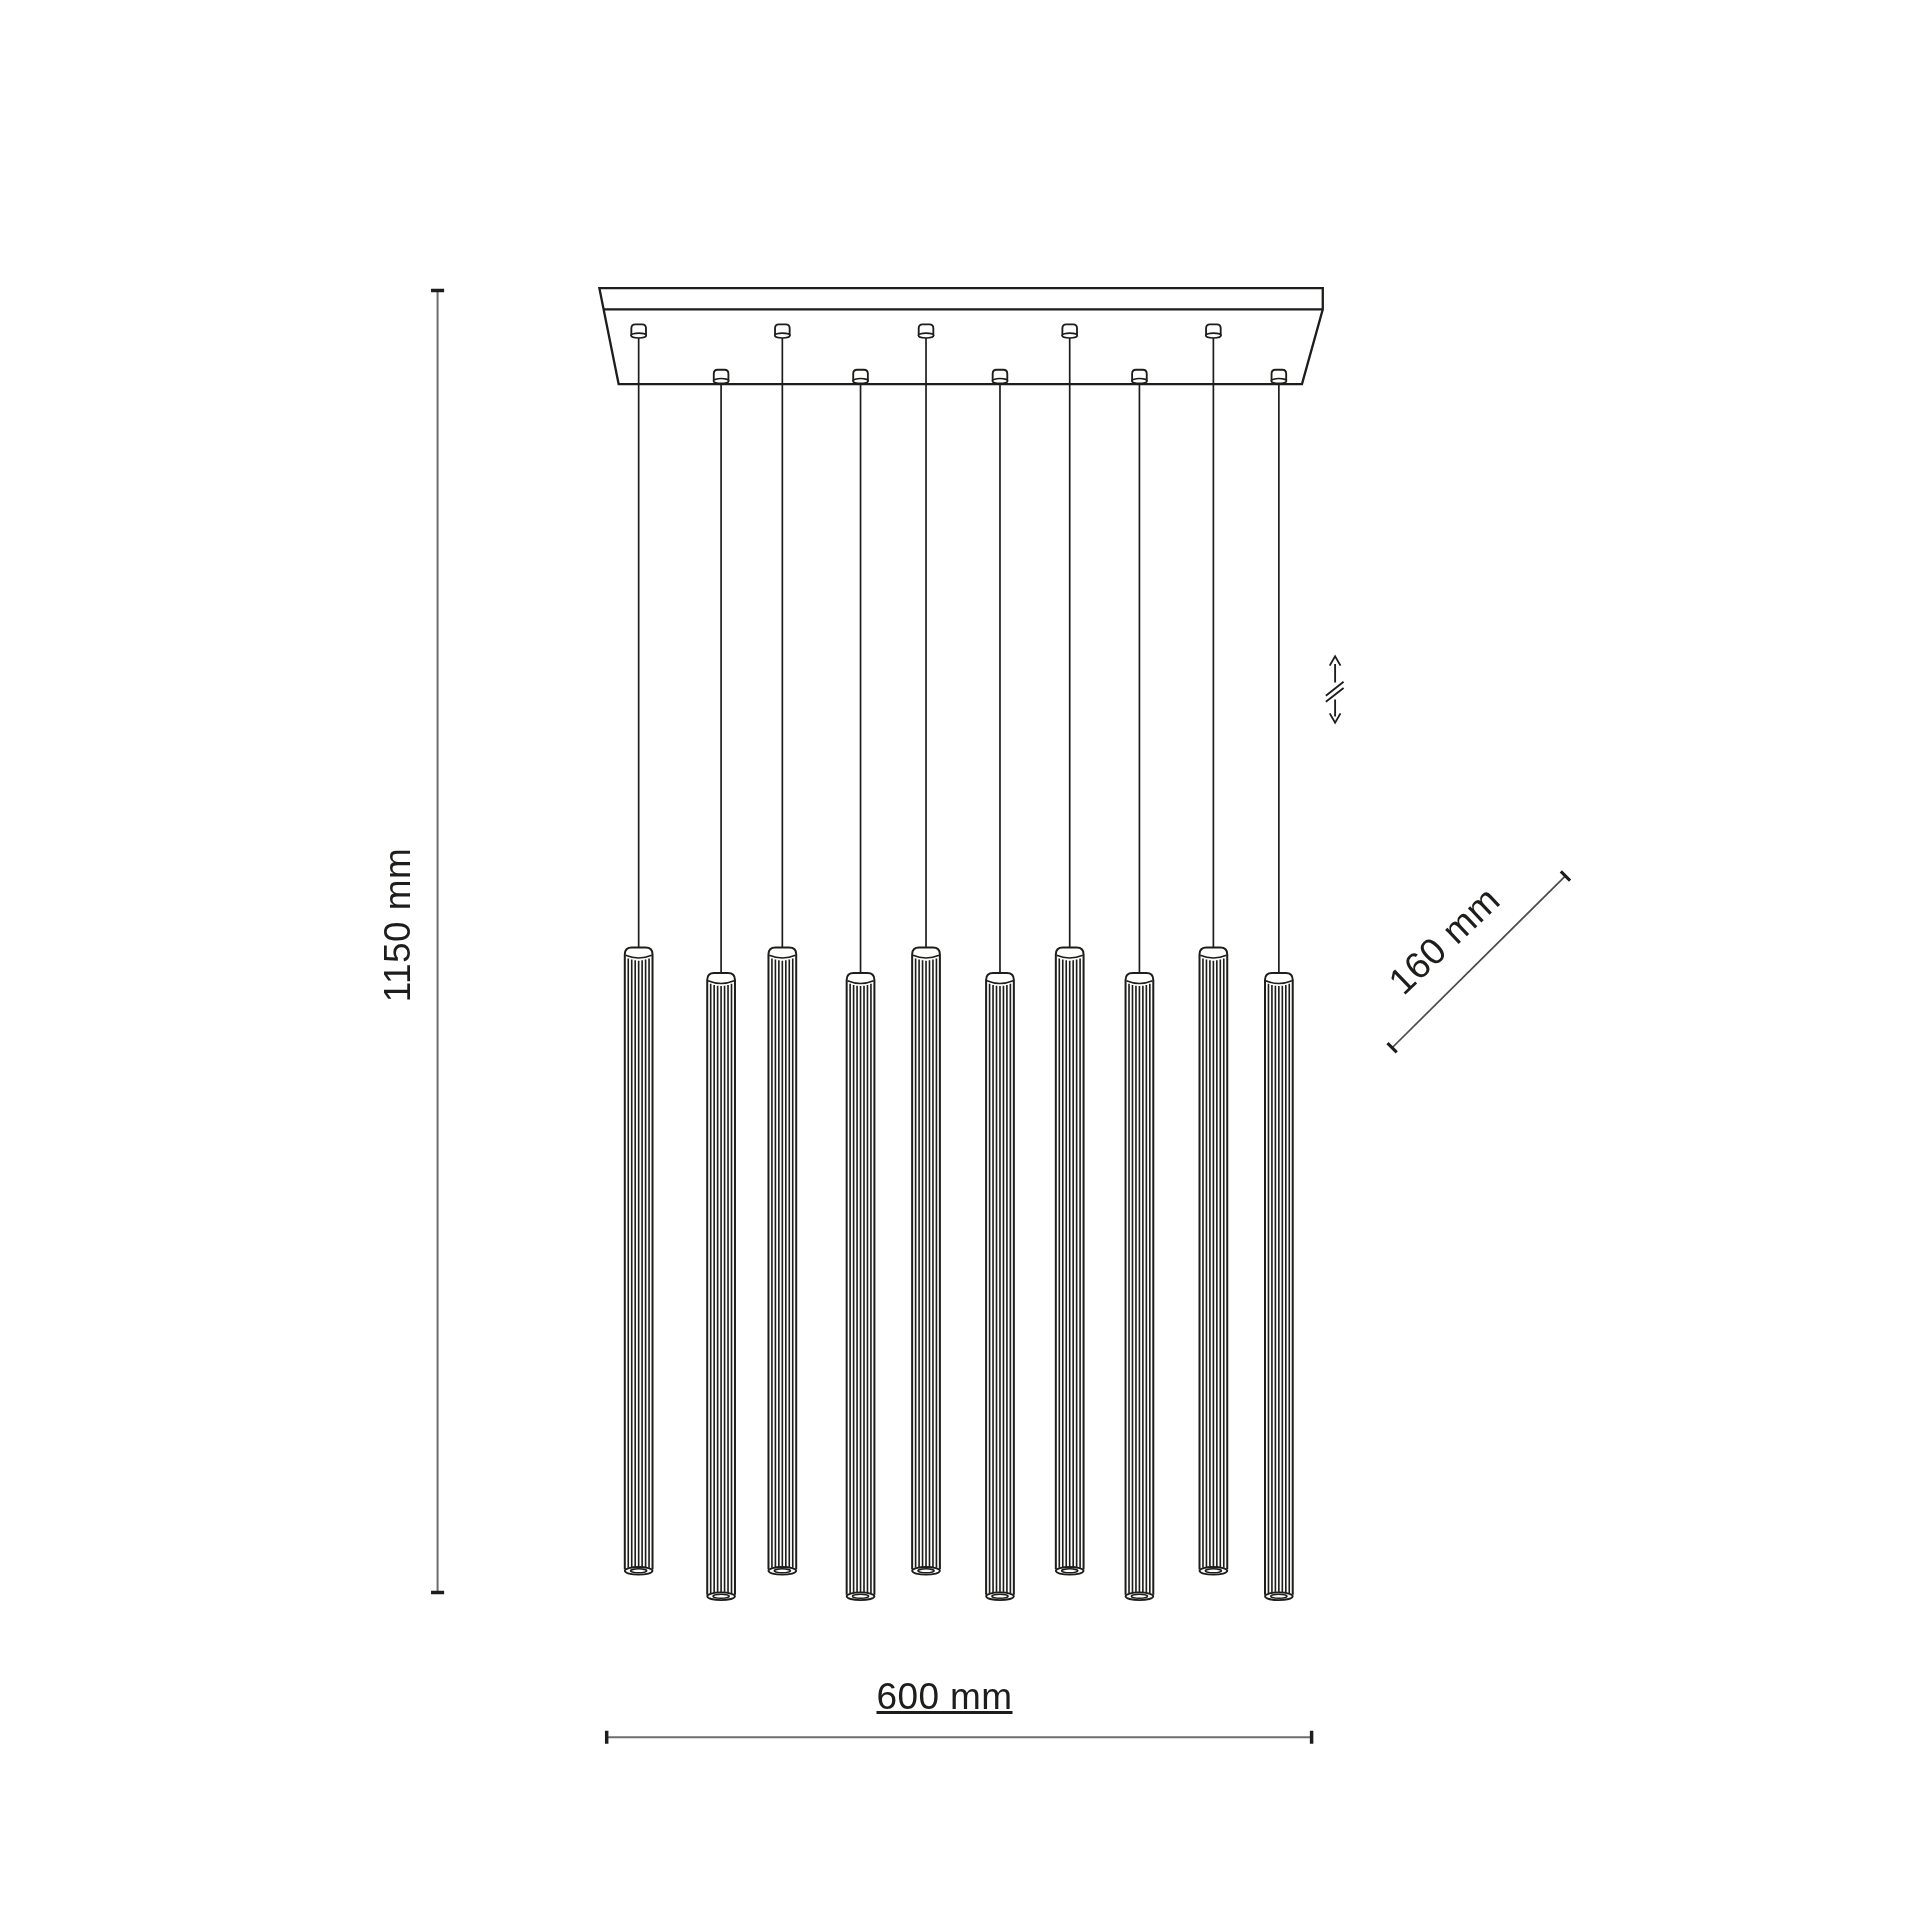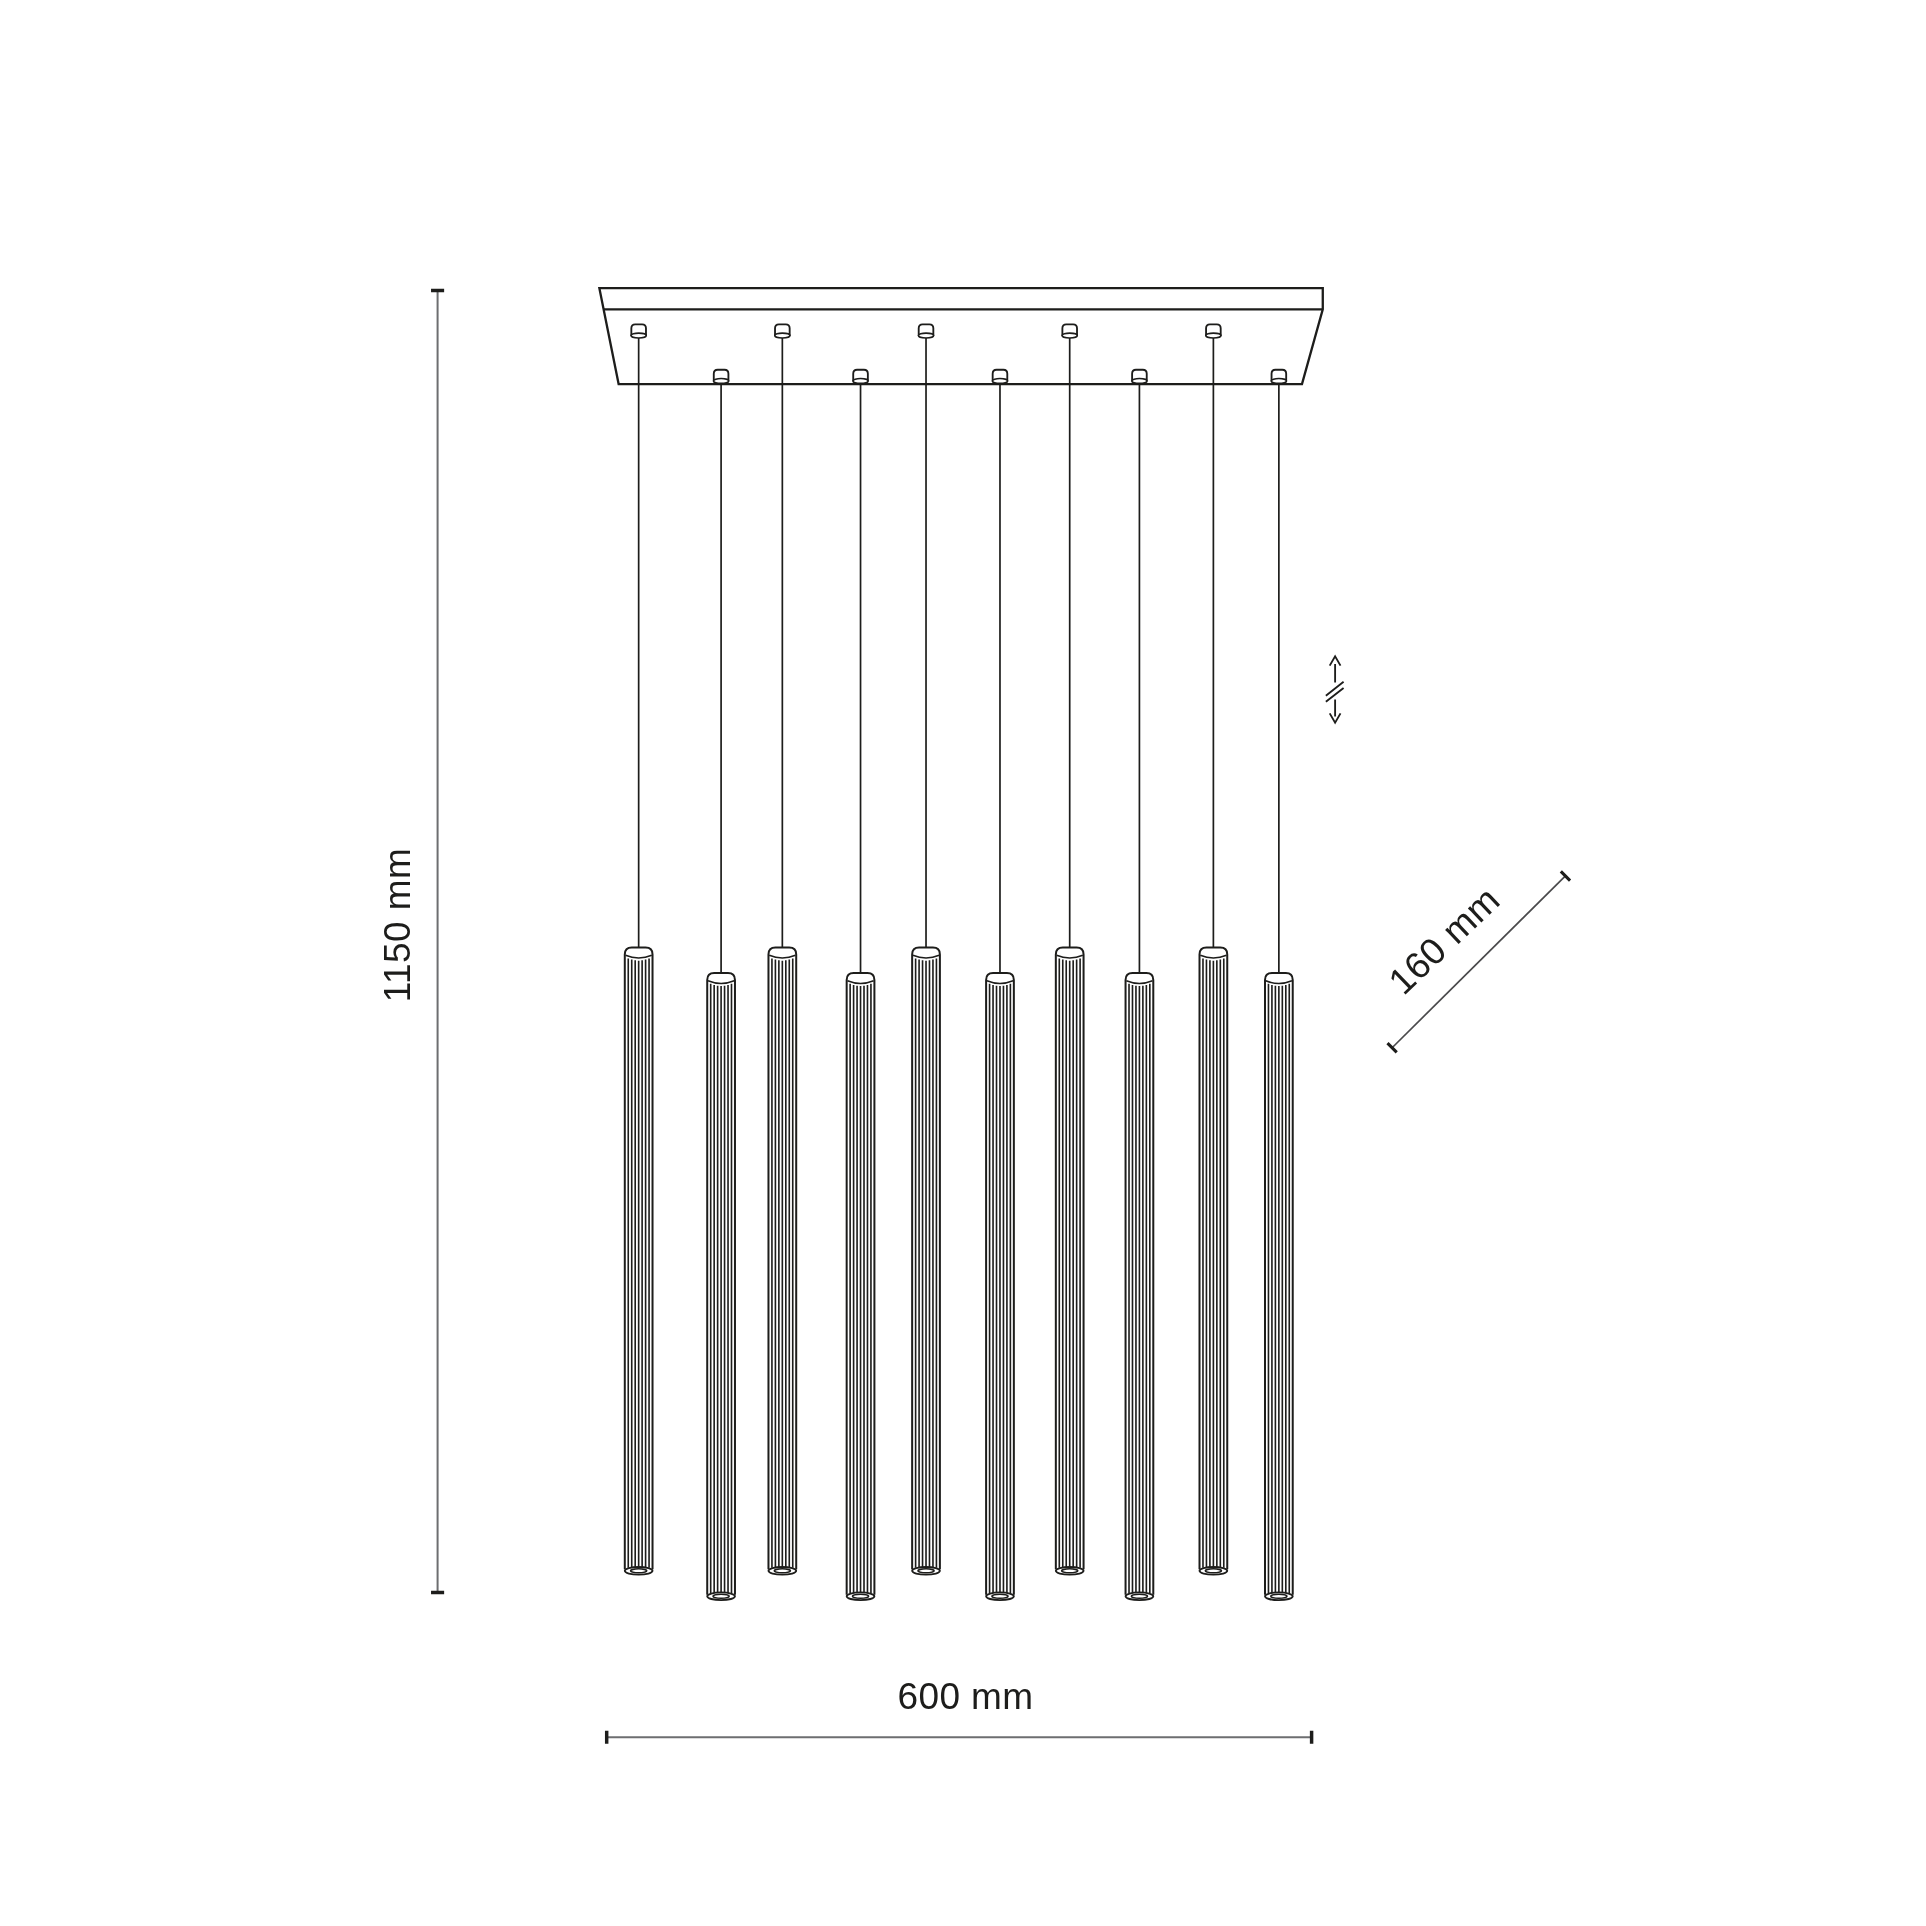--- a/index.html
+++ b/index.html
@@ -117,18 +117,18 @@
 
     <g stroke="#1d1d1b" stroke-width="2.4" fill="none">
       <path d="M 1733 886 L 1733 862 M 1726 864 L 1733 852 L 1740 864"></path>
       <path d="M 1721 903 L 1744 885 M 1721 911 L 1744 893"></path>
       <path d="M 1733 908 L 1733 930 M 1726 926 L 1733 938 L 1740 926"></path>
     </g>
   </svg>
 
   <div class="dim-label vertical" style="left:274px; top:902px;">1150 mm</div>
 
-  <div class="dim-label" style="left:842px; top:1674px;">600 mm</div>
+  <div class="dim-label" style="left:821px; top:1674px;text-decoration:underline;">600 mm</div>
 
   <div class="dim-label diagonal" style="left:1321px; top:918px;">160 mm</div>
 
 </div>
 
 
 </body></html>

